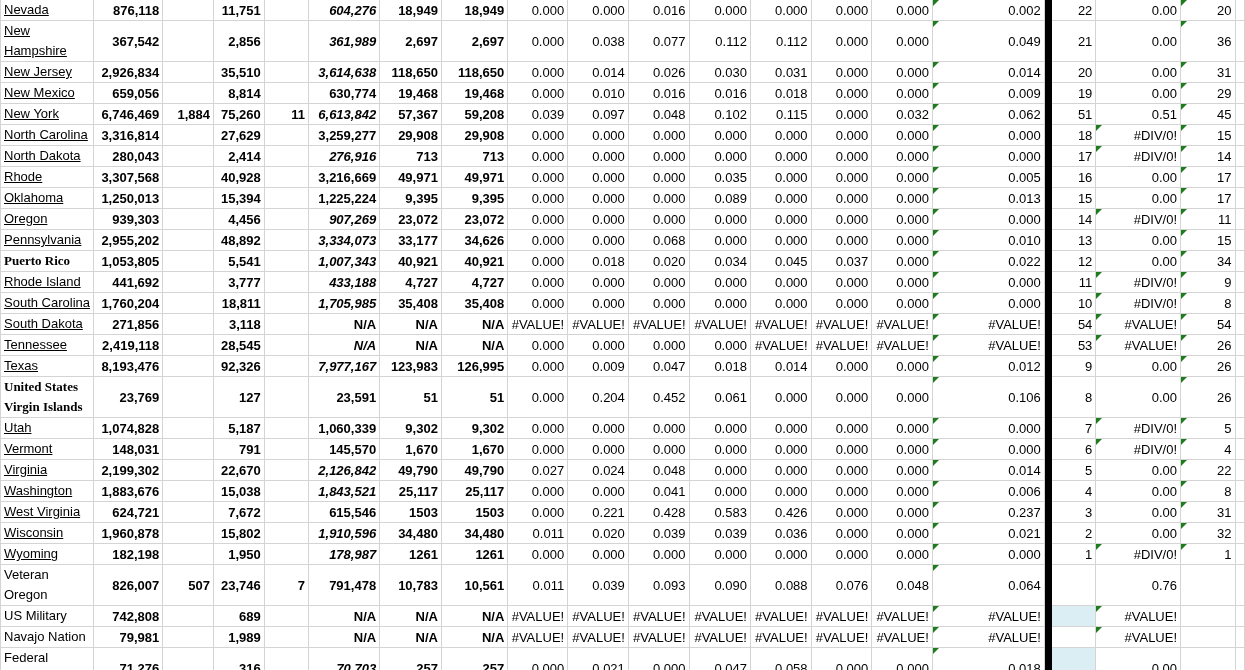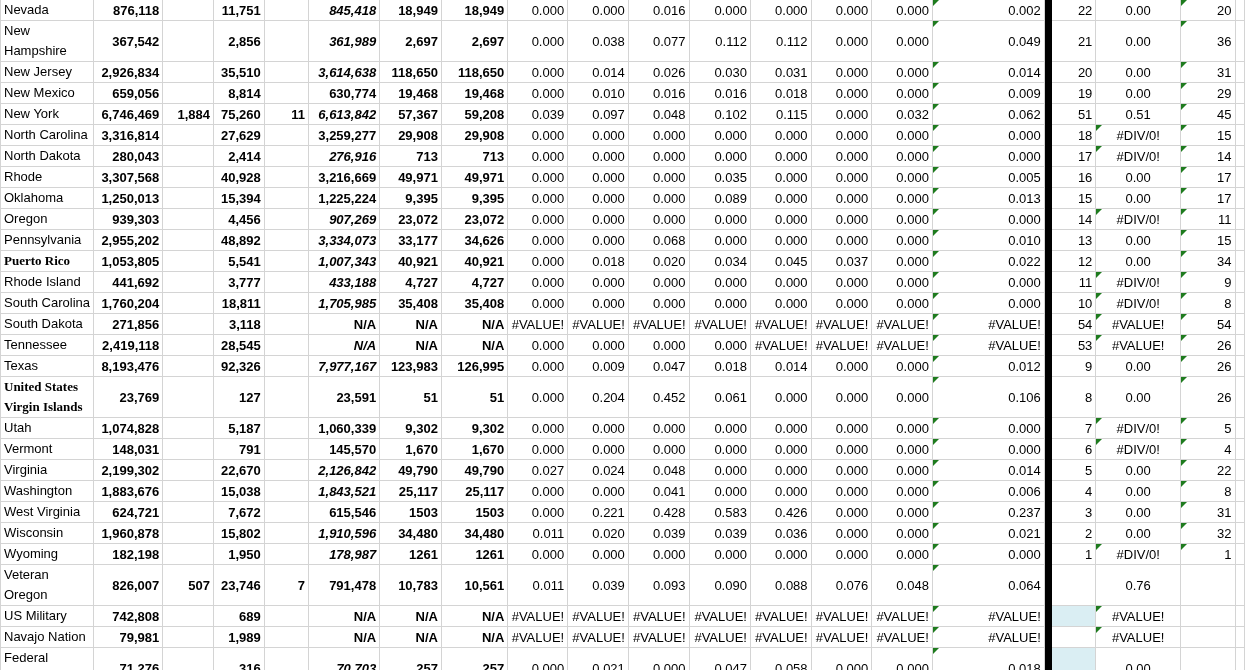--- a/index.html
+++ b/index.html
@@ -3,25 +3,25 @@
 <meta charset="utf-8">
 <style>
   html, body { margin:0; padding:0; background:#ffffff; }
   body { width:1245px; height:670px; overflow:hidden; position:relative;
          font-family:"Liberation Sans", "DejaVu Sans", sans-serif; font-size:13px; color:#000; }
   table { border-collapse:collapse; table-layout:fixed; position:absolute; left:0; top:-1px; }
   td { border:1px solid #d4d4d4; padding:0 3px; height:19px; white-space:nowrap; overflow:hidden;
        text-align:right; font-weight:bold; position:relative; line-height:19px; }
   td.tall { height:39px; }
   td.name { text-align:left; font-weight:normal; white-space:normal; line-height:20px; }
-  td.name.link span { }
+  td.name.link span { text-decoration:underline; }
   td.name.bold { font-weight:bold;font-family:Liberation Serif, serif; }
   td.it { font-style:italic; }
   td.ratio { font-weight:normal; }
-  td.center { text-align:center; font-weight:normal; }
+  td.center { font-weight:normal; }
   td.plain { font-weight:normal; }
   td.sep { background:#000; border-color:#000; padding:0; }
   td.hl { background:#daeef3; }
   td.tri::before { content:""; position:absolute; left:0; top:0; width:0; height:0;
        border-top:6px solid #1e7b1e; border-right:6px solid transparent; }
 </style>
 </head>
 <body>
 
 <table>
@@ -49,21 +49,21 @@
     <col style="width:64px">
       <col style="width:10px">
   </colgroup>
   <tbody id="grid-body">
       <tr>
         <td class="name link"><span>Nevada</span></td>
         <td class="">876,118</td>
         <td class=""></td>
         <td class="">11,751</td>
         <td class=""></td>
-        <td class="it">845,418</td>
+        <td class="it">604,276</td>
         <td class="">18,949</td>
         <td class="">18,949</td>
         <td class="ratio">0.000</td>
         <td class="ratio">0.000</td>
         <td class="ratio">0.016</td>
         <td class="ratio">0.000</td>
         <td class="ratio">0.000</td>
         <td class="ratio">0.000</td>
         <td class="ratio">0.000</td>
         <td class="ratio tri" colspan="2">0.002</td>

